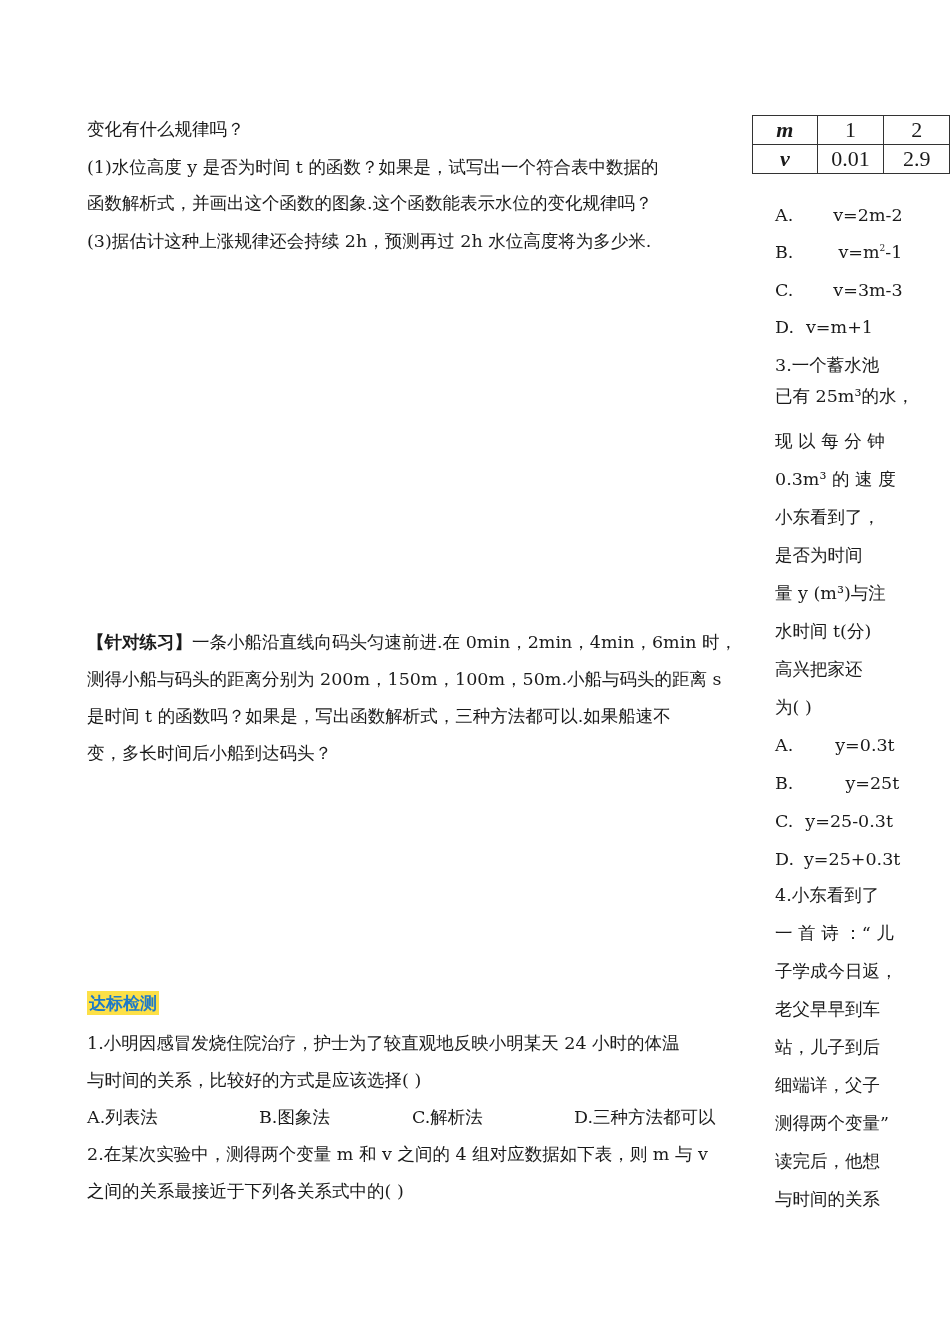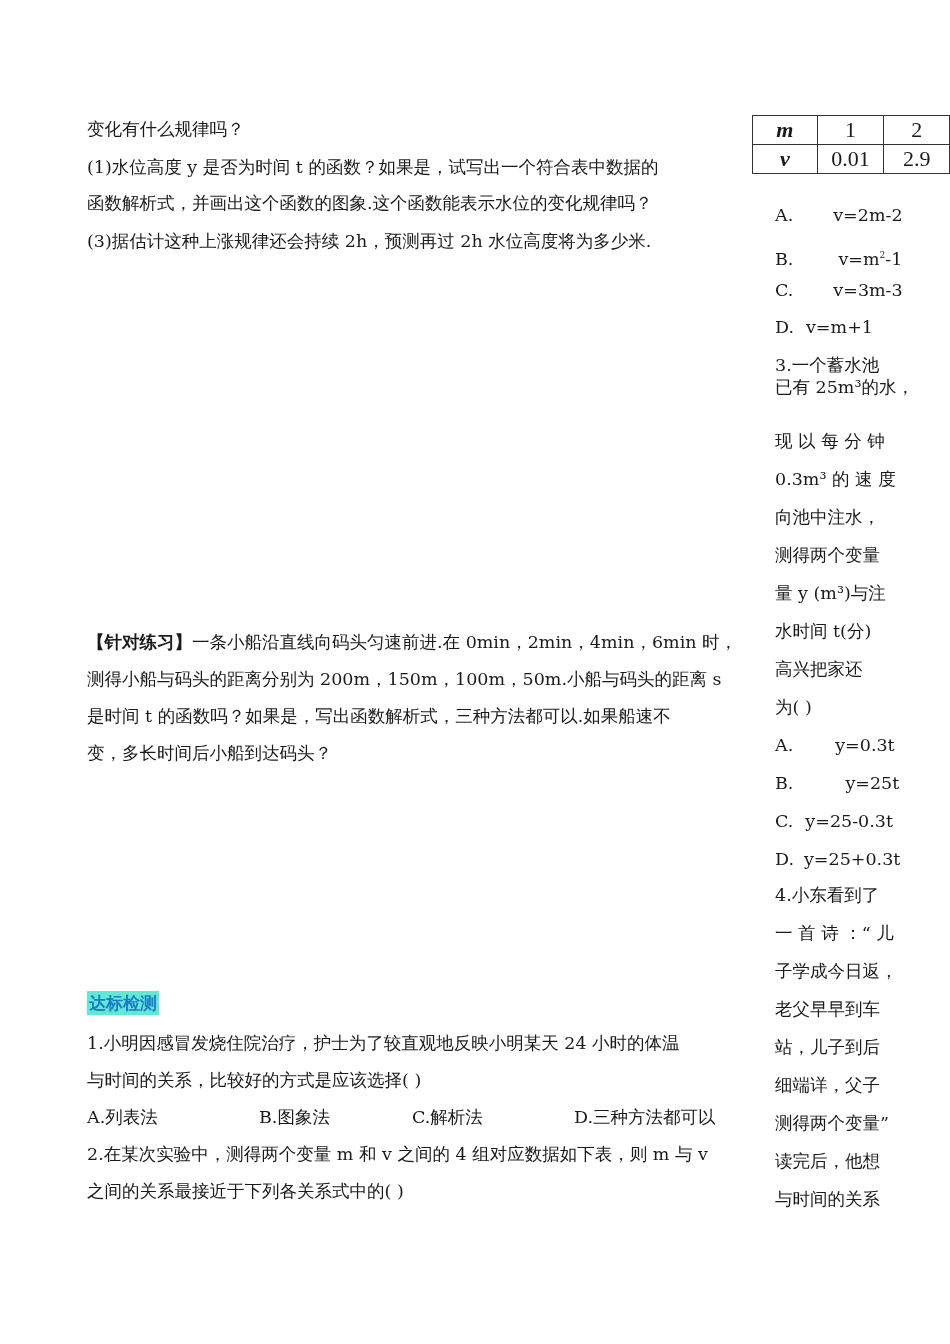--- a/index.html
+++ b/index.html
@@ -12,21 +12,21 @@
       position: absolute; white-space: nowrap;
       font-size: 17.5px; line-height: 24px;
     }
     .left { left: 87px; }
     .right { left: 747px; margin-left: 28px; }
     .bold-head { font-weight: bold; font-family: Liberation Serif, serif; }
     .section-title {
       position: absolute; left: 87px; top: 991px;
       font-size: 17px; line-height: 24px; font-weight: bold;
       font-family: "DejaVu Sans", "Liberation Sans", sans-serif;
-      color: #1f7ac8; background: #5eead4; padding: 0 2px;
+      color: #1f7ac8; background: #fde047; padding: 0 2px;
     }
     sup { font-size: 9px; vertical-align: 7px; line-height: 0; }
     table.mv {
       position: absolute; left: 752px; top: 115px;
       border-collapse: collapse; table-layout: fixed;
       font-family: "Liberation Serif", "DejaVu Serif", serif;
     }
     table.mv td {
       border: 1.5px solid #333; height: 28px; padding: 0;
       text-align: center; font-size: 22px; line-height: 28px;
@@ -72,36 +72,36 @@
     <td class="hdr">v</td>
     <td class="c">0.01</td>
     <td class="c">2.9</td>
   </tr>
 </tbody>
   </table>
 
 <div class="line right" style="top:203px">
   <span>A.</span><span style="display:inline-block;width:40px"></span><span>v=2m-2</span>
 </div>
-<div class="line right" style="top:247px">
+<div class="line right" style="top:240px">
   <span>B.</span><span style="display:inline-block;width:45px"></span><span>v=m</span><sup>2</sup><span>-1</span>
 </div>
 <div class="line right" style="top:278px">
   <span>C.</span><span style="display:inline-block;width:40px"></span><span>v=3m-3</span>
 </div>
 <div class="line right" style="top:315px">
   <span>D.</span><span style="display:inline-block;width:12px"></span><span>v=m+1</span>
 </div>
 
 <div class="line right" style="top:353px">3.一个蓄水池</div>
-<div class="line right" style="top:375px">已有 25m³的水，</div>
+<div class="line right" style="top:384px">已有 25m³的水，</div>
 <div class="line right" style="top:429px">现 以 每 分 钟</div>
 <div class="line right" style="top:467px">0.3m³ 的 速 度</div>
-<div class="line right" style="top:505px">向池中注水，</div>
-<div class="line right" style="top:543px">测得两个变量</div>
+<div class="line right" style="top:505px">小东看到了，</div>
+<div class="line right" style="top:543px">是否为时间</div>
 <div class="line right" style="top:581px">量 y  (m³)与注</div>
 <div class="line right" style="top:619px">水时间 t(分)</div>
 <div class="line right" style="top:657px">高兴把家还</div>
 <div class="line right" style="top:695px">为(      )</div>
 
 <div class="line right" style="top:733px">
   <span>A.</span><span style="display:inline-block;width:42px"></span><span>y=0.3t</span>
 </div>
 <div class="line right" style="top:771px">
   <span>B.</span><span style="display:inline-block;width:52px"></span><span>y=25t</span>

